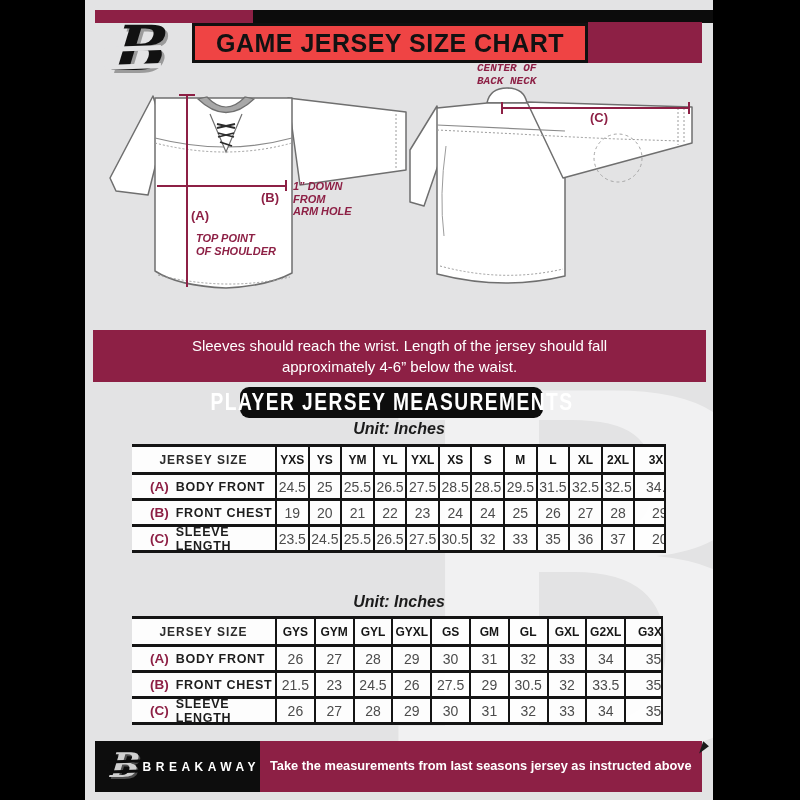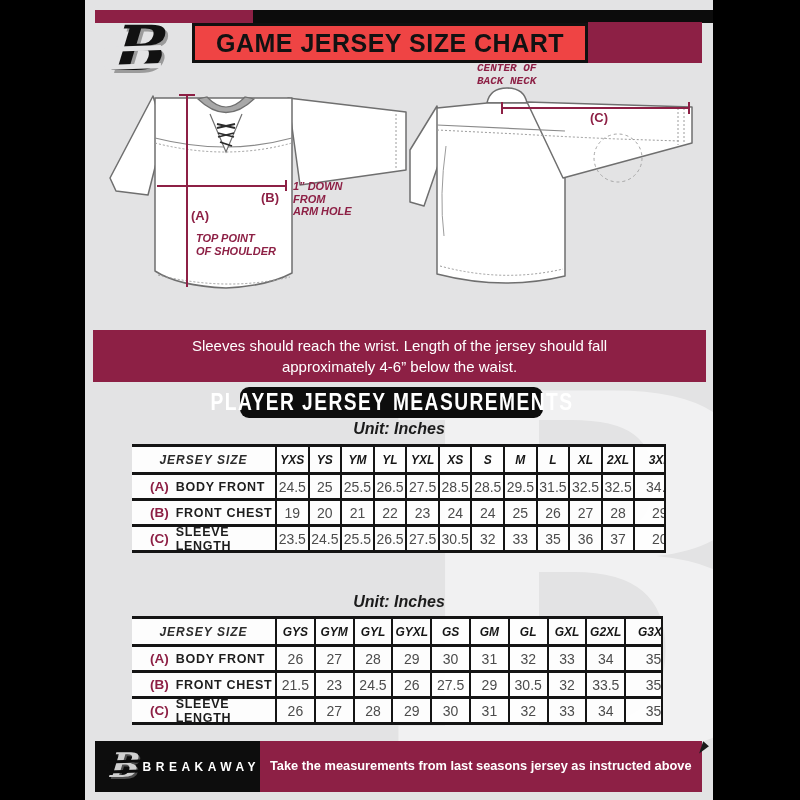--- a/index.html
+++ b/index.html
@@ -64,21 +64,21 @@
     font-style:italic;font-weight:bold;font-size:16px;color:#1b1b1b;
   }
   .player-unit{top:420px;}
   .goalie-unit{top:593px;}
 
   
   .mtable{z-index:4;}
   .player-table{left:47px;top:444px;width:534px;}
   .goalie-table{left:47px;top:616px;width:531px;}
   .trow{border-bottom:3px solid #141414;}
-  .thead{border-top:3px solid #141414;font-style:italic;}
+  .thead{border-top:3px solid #141414;}
   .cell{
     display:flex;align-items:center;justify-content:center;background:rgba(255,255,255,.92);
     height:23px;overflow:hidden;
   }
   .thead .cell{height:25px;}
   .vcell{border-left:2px solid #141414;}
   .trow .vcell:last-child{border-right:2px solid #141414;padding-left:20px;}
   .corner{font-size:12px;letter-spacing:1px;font-weight:600;color:#2c2c2c;}
   .shead{font-size:12px;font-weight:bold;color:#161616;}
   .labelc{justify-content:flex-start;padding-left:18px;}

